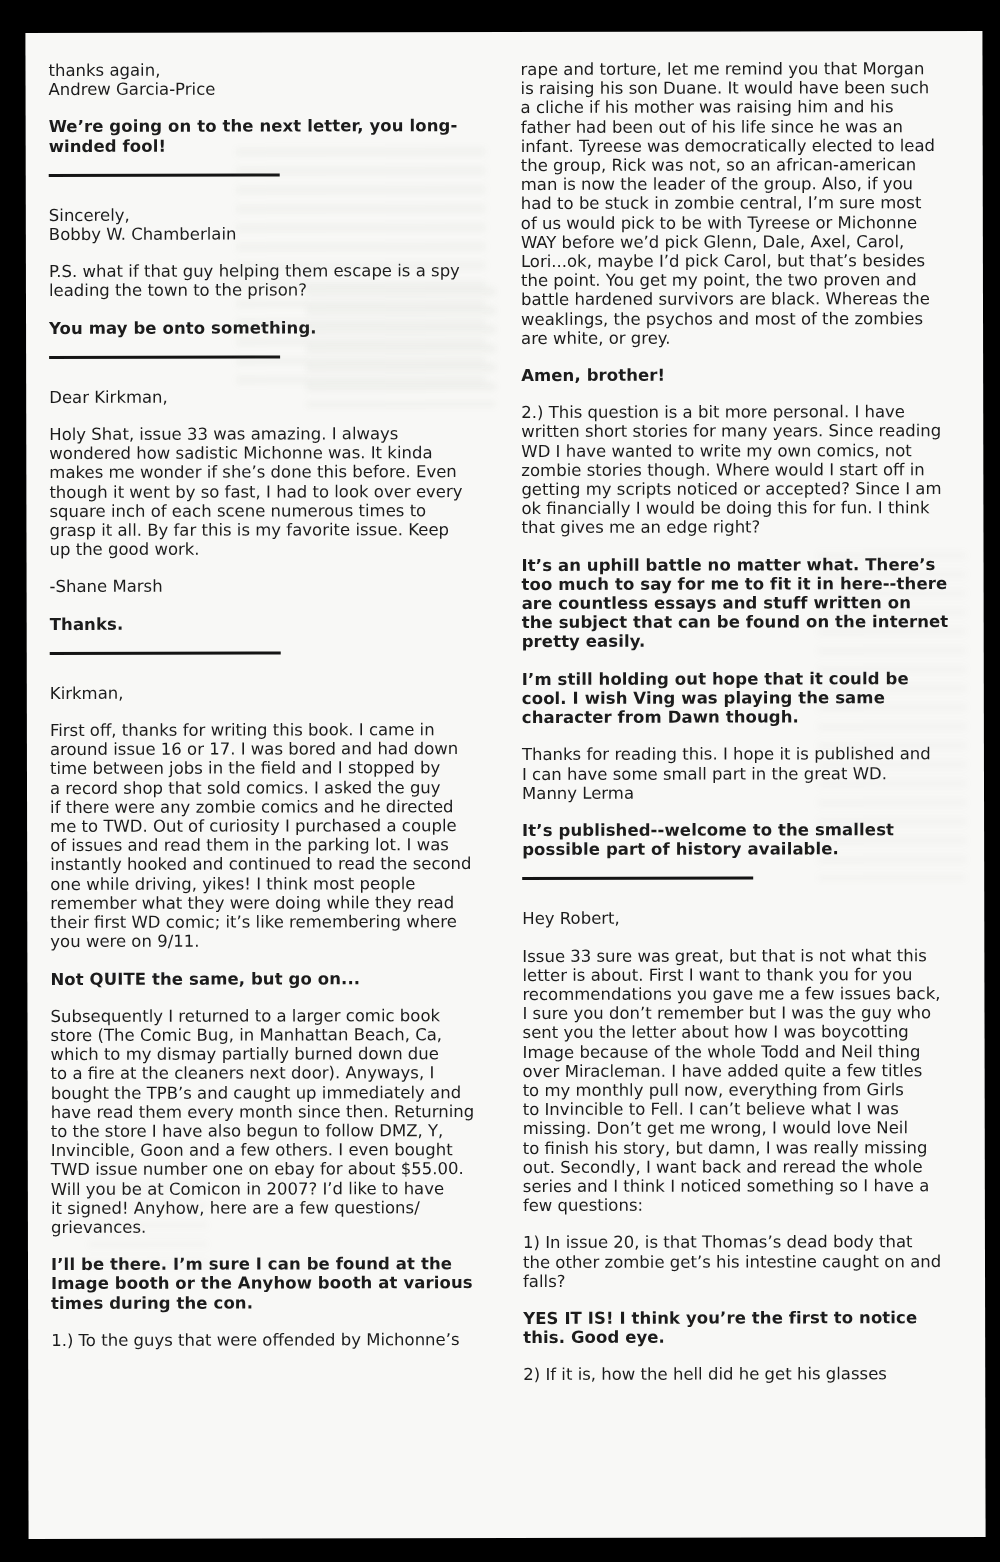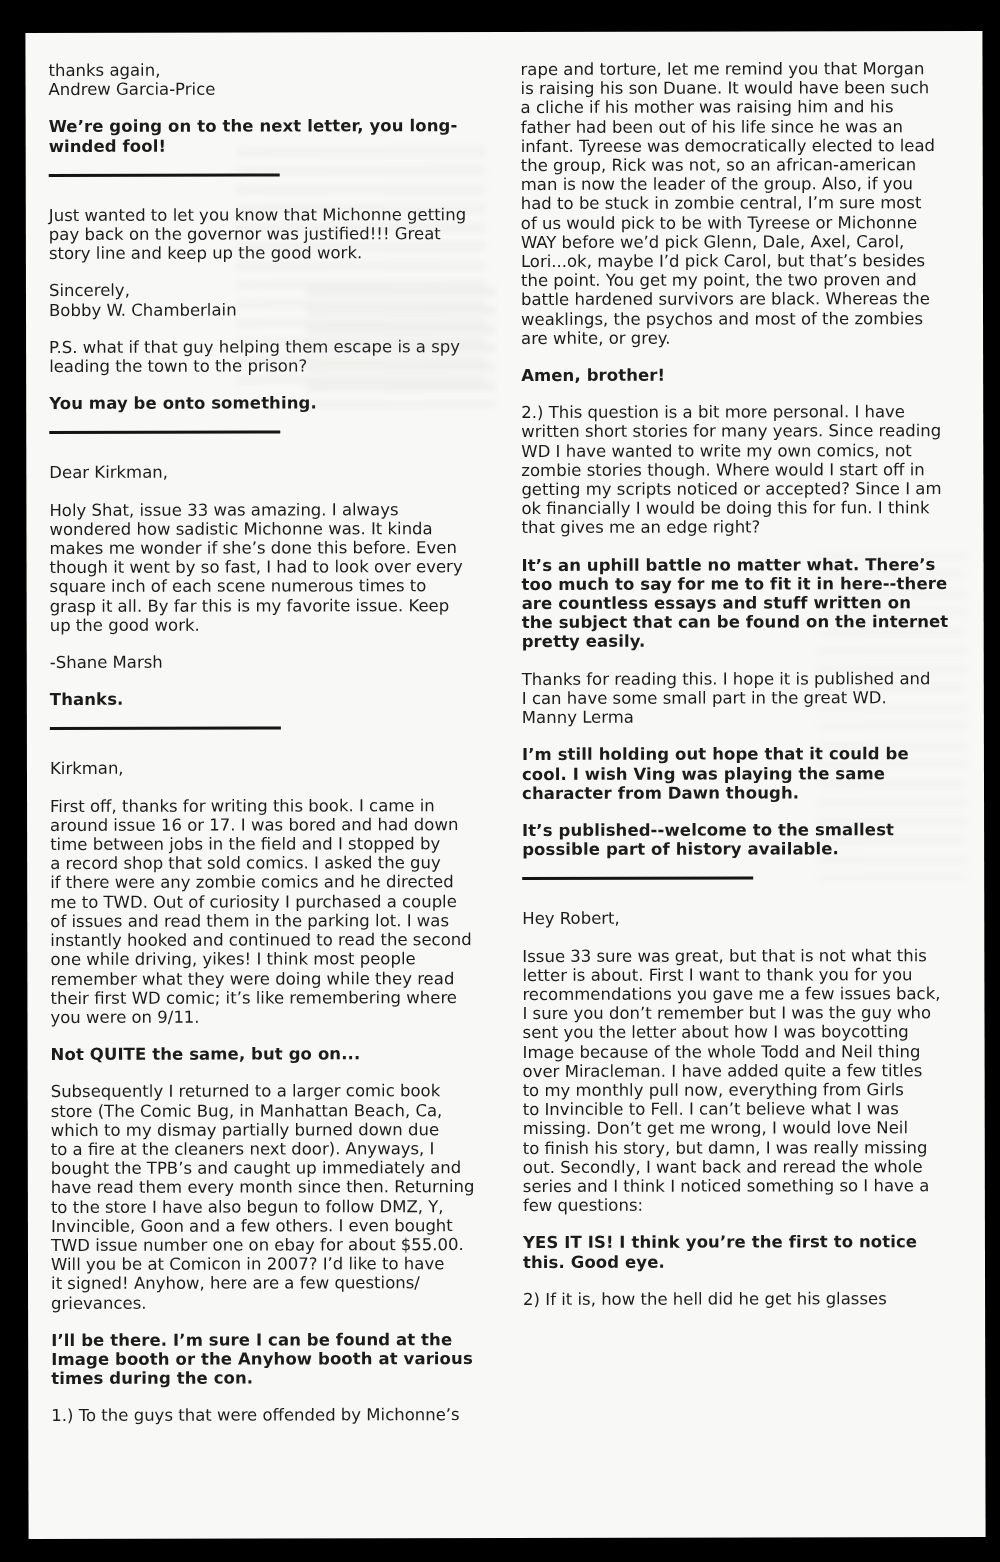--- a/index.html
+++ b/index.html
@@ -73,23 +73,20 @@
   <div class="smudge s2"></div>
   <div class="smudge s3"></div>
   <div class="smudge s4"></div>
   <div class="columns">
     <div class="col">
         <p class="para">thanks again,
 Andrew Garcia-Price</p>
         <p class="para bold">We’re going on to the next letter, you long-
 winded fool!</p>
         <div class="rule"></div>
-        <p class="para">Just wanted to let you know that Michonne getting
-pay back on the governor was justified!!! Great
-story line and keep up the good work.</p>
         <p class="para">Sincerely,
 Bobby W. Chamberlain</p>
         <p class="para">P.S. what if that guy helping them escape is a spy
 leading the town to the prison?</p>
         <p class="para bold">You may be onto something.</p>
         <div class="rule"></div>
         <p class="para">Dear Kirkman,</p>
         <p class="para">Holy Shat, issue 33 was amazing. I always
 wondered how sadistic Michonne was. It kinda
 makes me wonder if she’s done this before. Even
@@ -153,42 +150,45 @@
 WD I have wanted to write my own comics, not
 zombie stories though. Where would I start off in
 getting my scripts noticed or accepted? Since I am
 ok financially I would be doing this for fun. I think
 that gives me an edge right?</p>
         <p class="para bold">It’s an uphill battle no matter what.  There’s
 too much to say for me to fit it in here--there
 are countless essays and stuff written on
 the subject that can be found on the internet
 pretty easily.</p>
+        <p class="para bold">I’m still holding out hope that it could be
+cool.  I wish Ving was playing the same
+character from Dawn though.</p>
         <p class="para">Thanks for reading this. I hope it is published and
 I can have some small part in the great WD.
 Manny Lerma</p>
-        <p class="para bold">I’m still holding out hope that it could be
-cool.  I wish Ving was playing the same
-character from Dawn though.</p>
         <p class="para bold">It’s published--welcome to the smallest
 possible part of history available.</p>
         <div class="rule"></div>
         <p class="para">Hey Robert,</p>
         <p class="para">Issue 33 sure was great, but that is not what this
 letter is about.  First I want to thank you for you
 recommendations you gave me a few issues back,
 I sure you don’t remember but I was the guy who
 sent you the letter about how I was boycotting
 Image because of the whole Todd and Neil thing
 over Miracleman.  I have added quite a few titles
 to my monthly pull now, everything from Girls
 to Invincible to Fell.  I can’t believe what I was
 missing.  Don’t get me wrong, I would love Neil
 to finish his story, but damn, I was really missing
 out.  Secondly, I want back and reread the whole
 series and I think I noticed something so I have a
 few questions:</p>
+        <p class="para">1)  In issue 20, is that Thomas’s dead body that
+the other zombie get’s his intestine caught on and
+falls?</p>
         <p class="para bold">YES IT IS!  I think you’re the first to notice
 this.  Good eye.</p>
         <p class="para">2) If it is, how the hell did he get his glasses</p>
       </div>
   </div>
 </div>
 
 </body></html>

